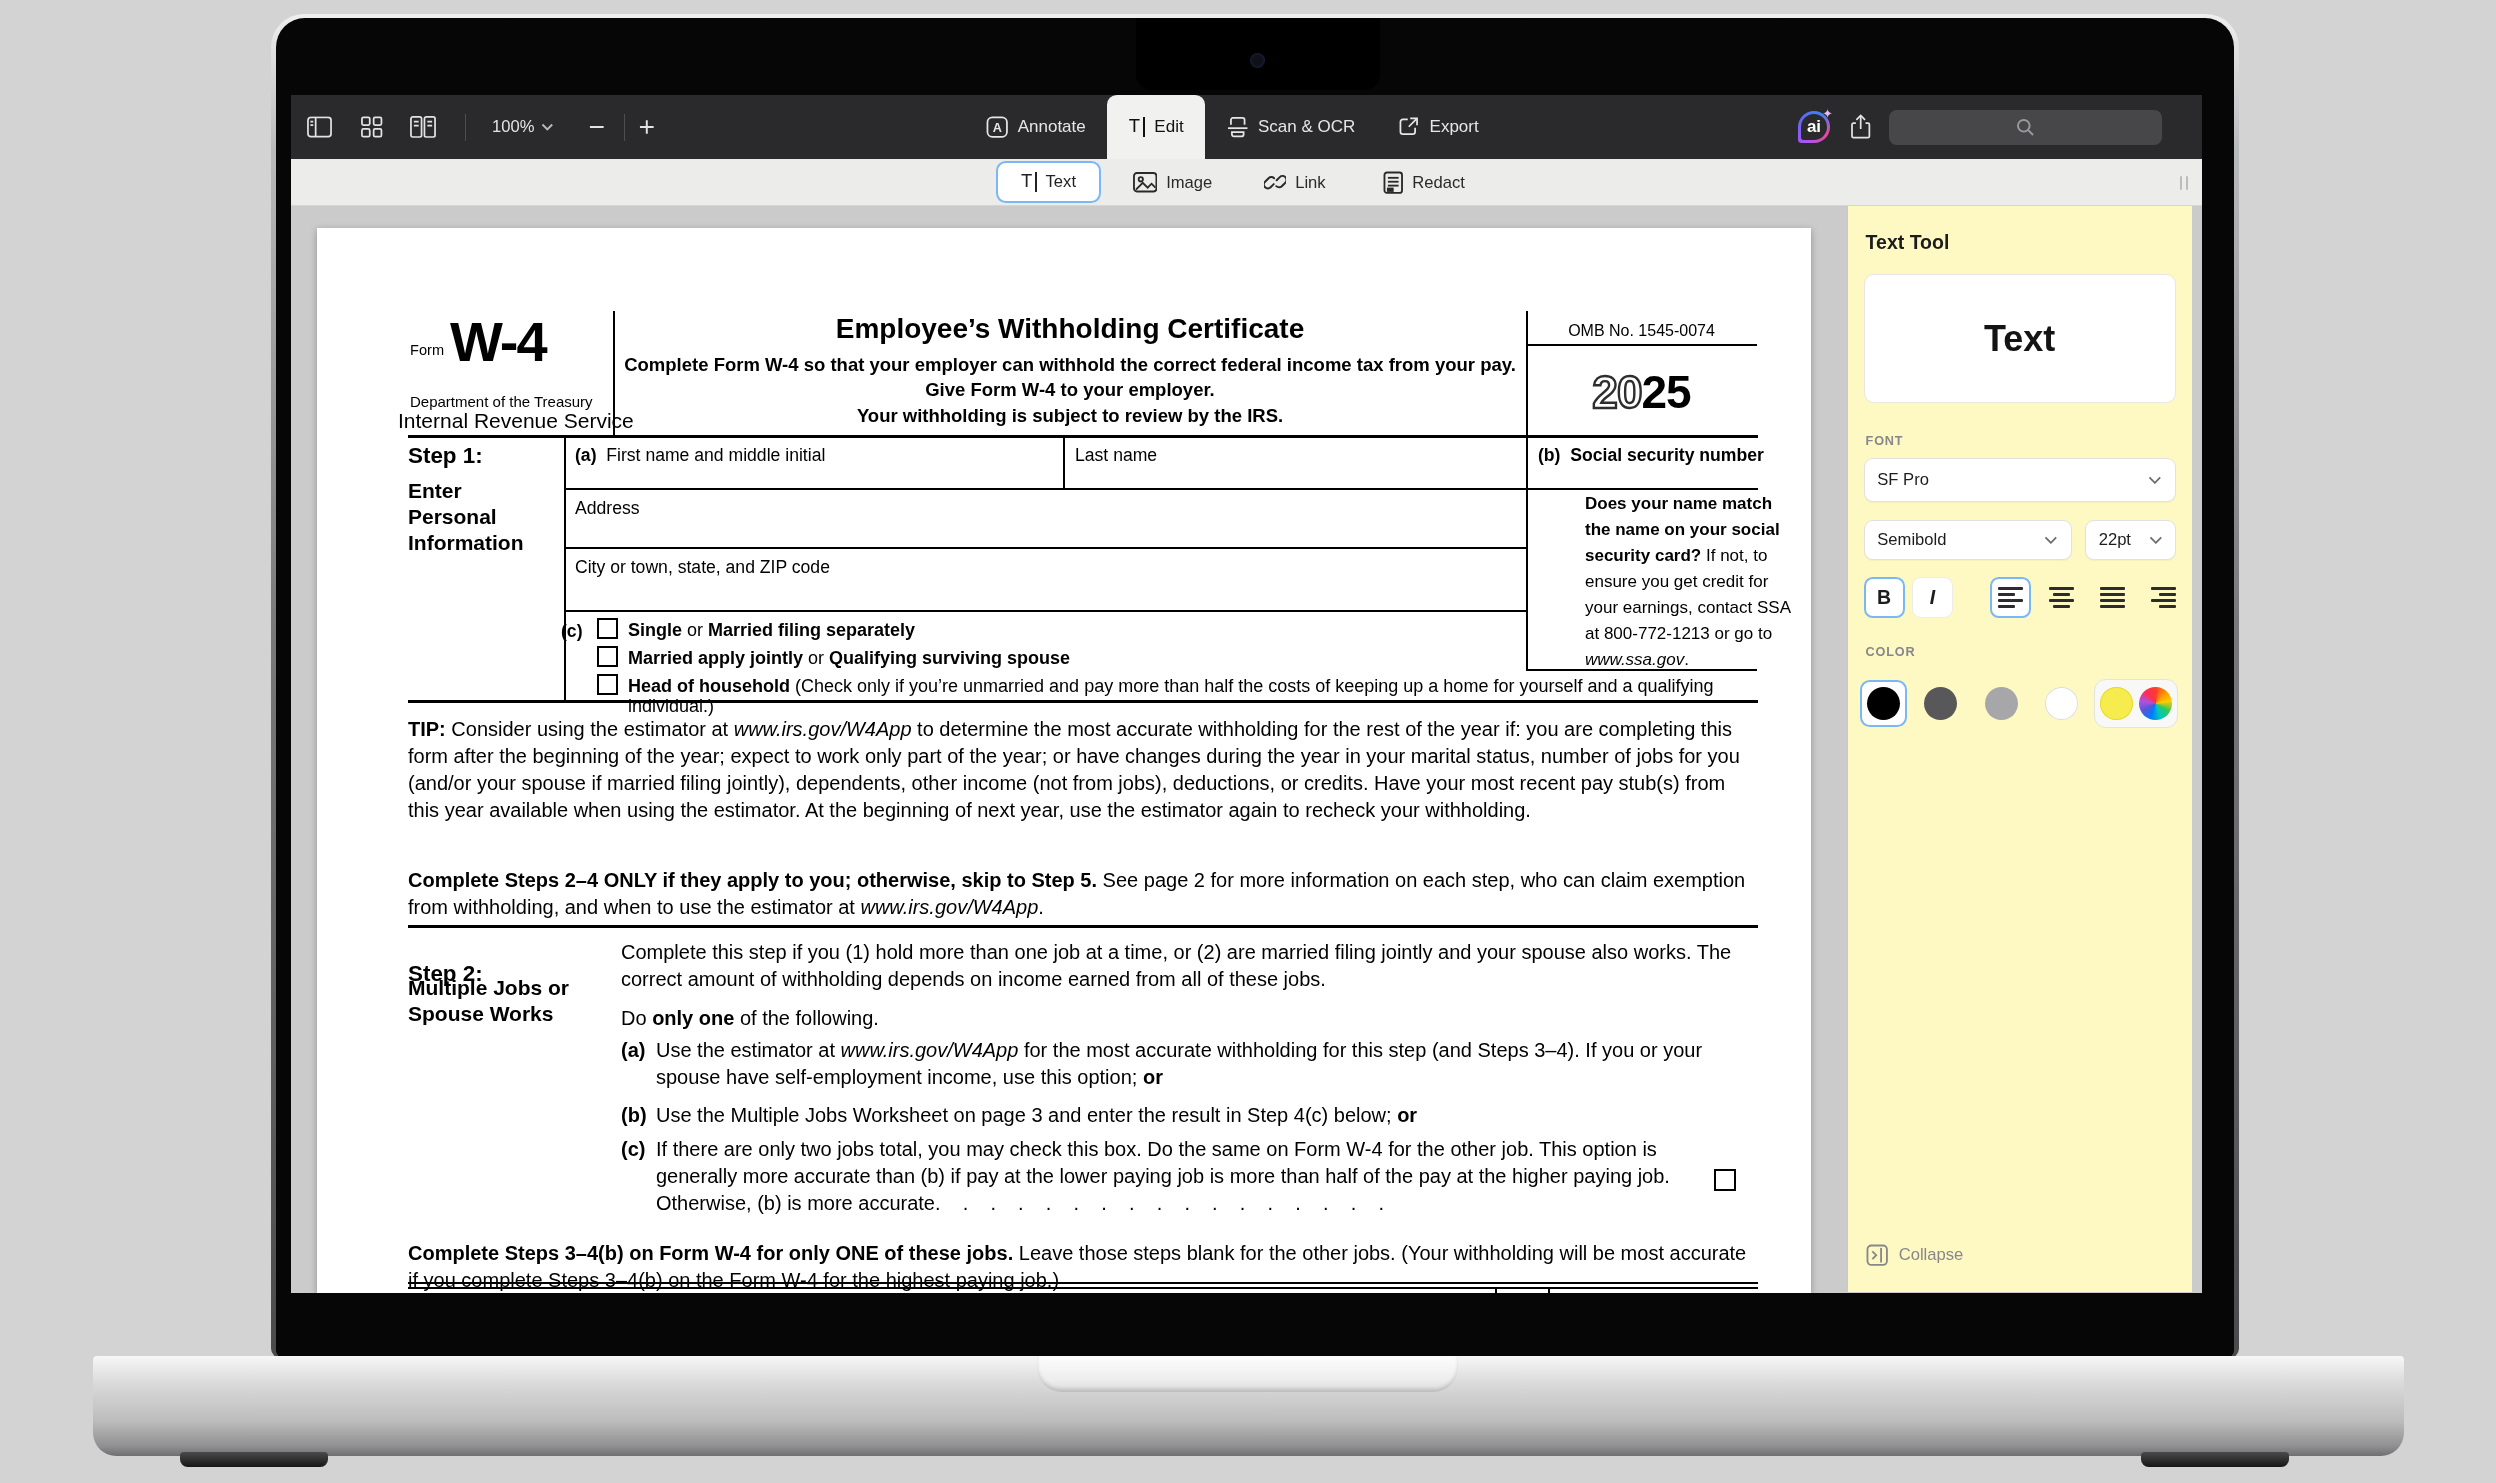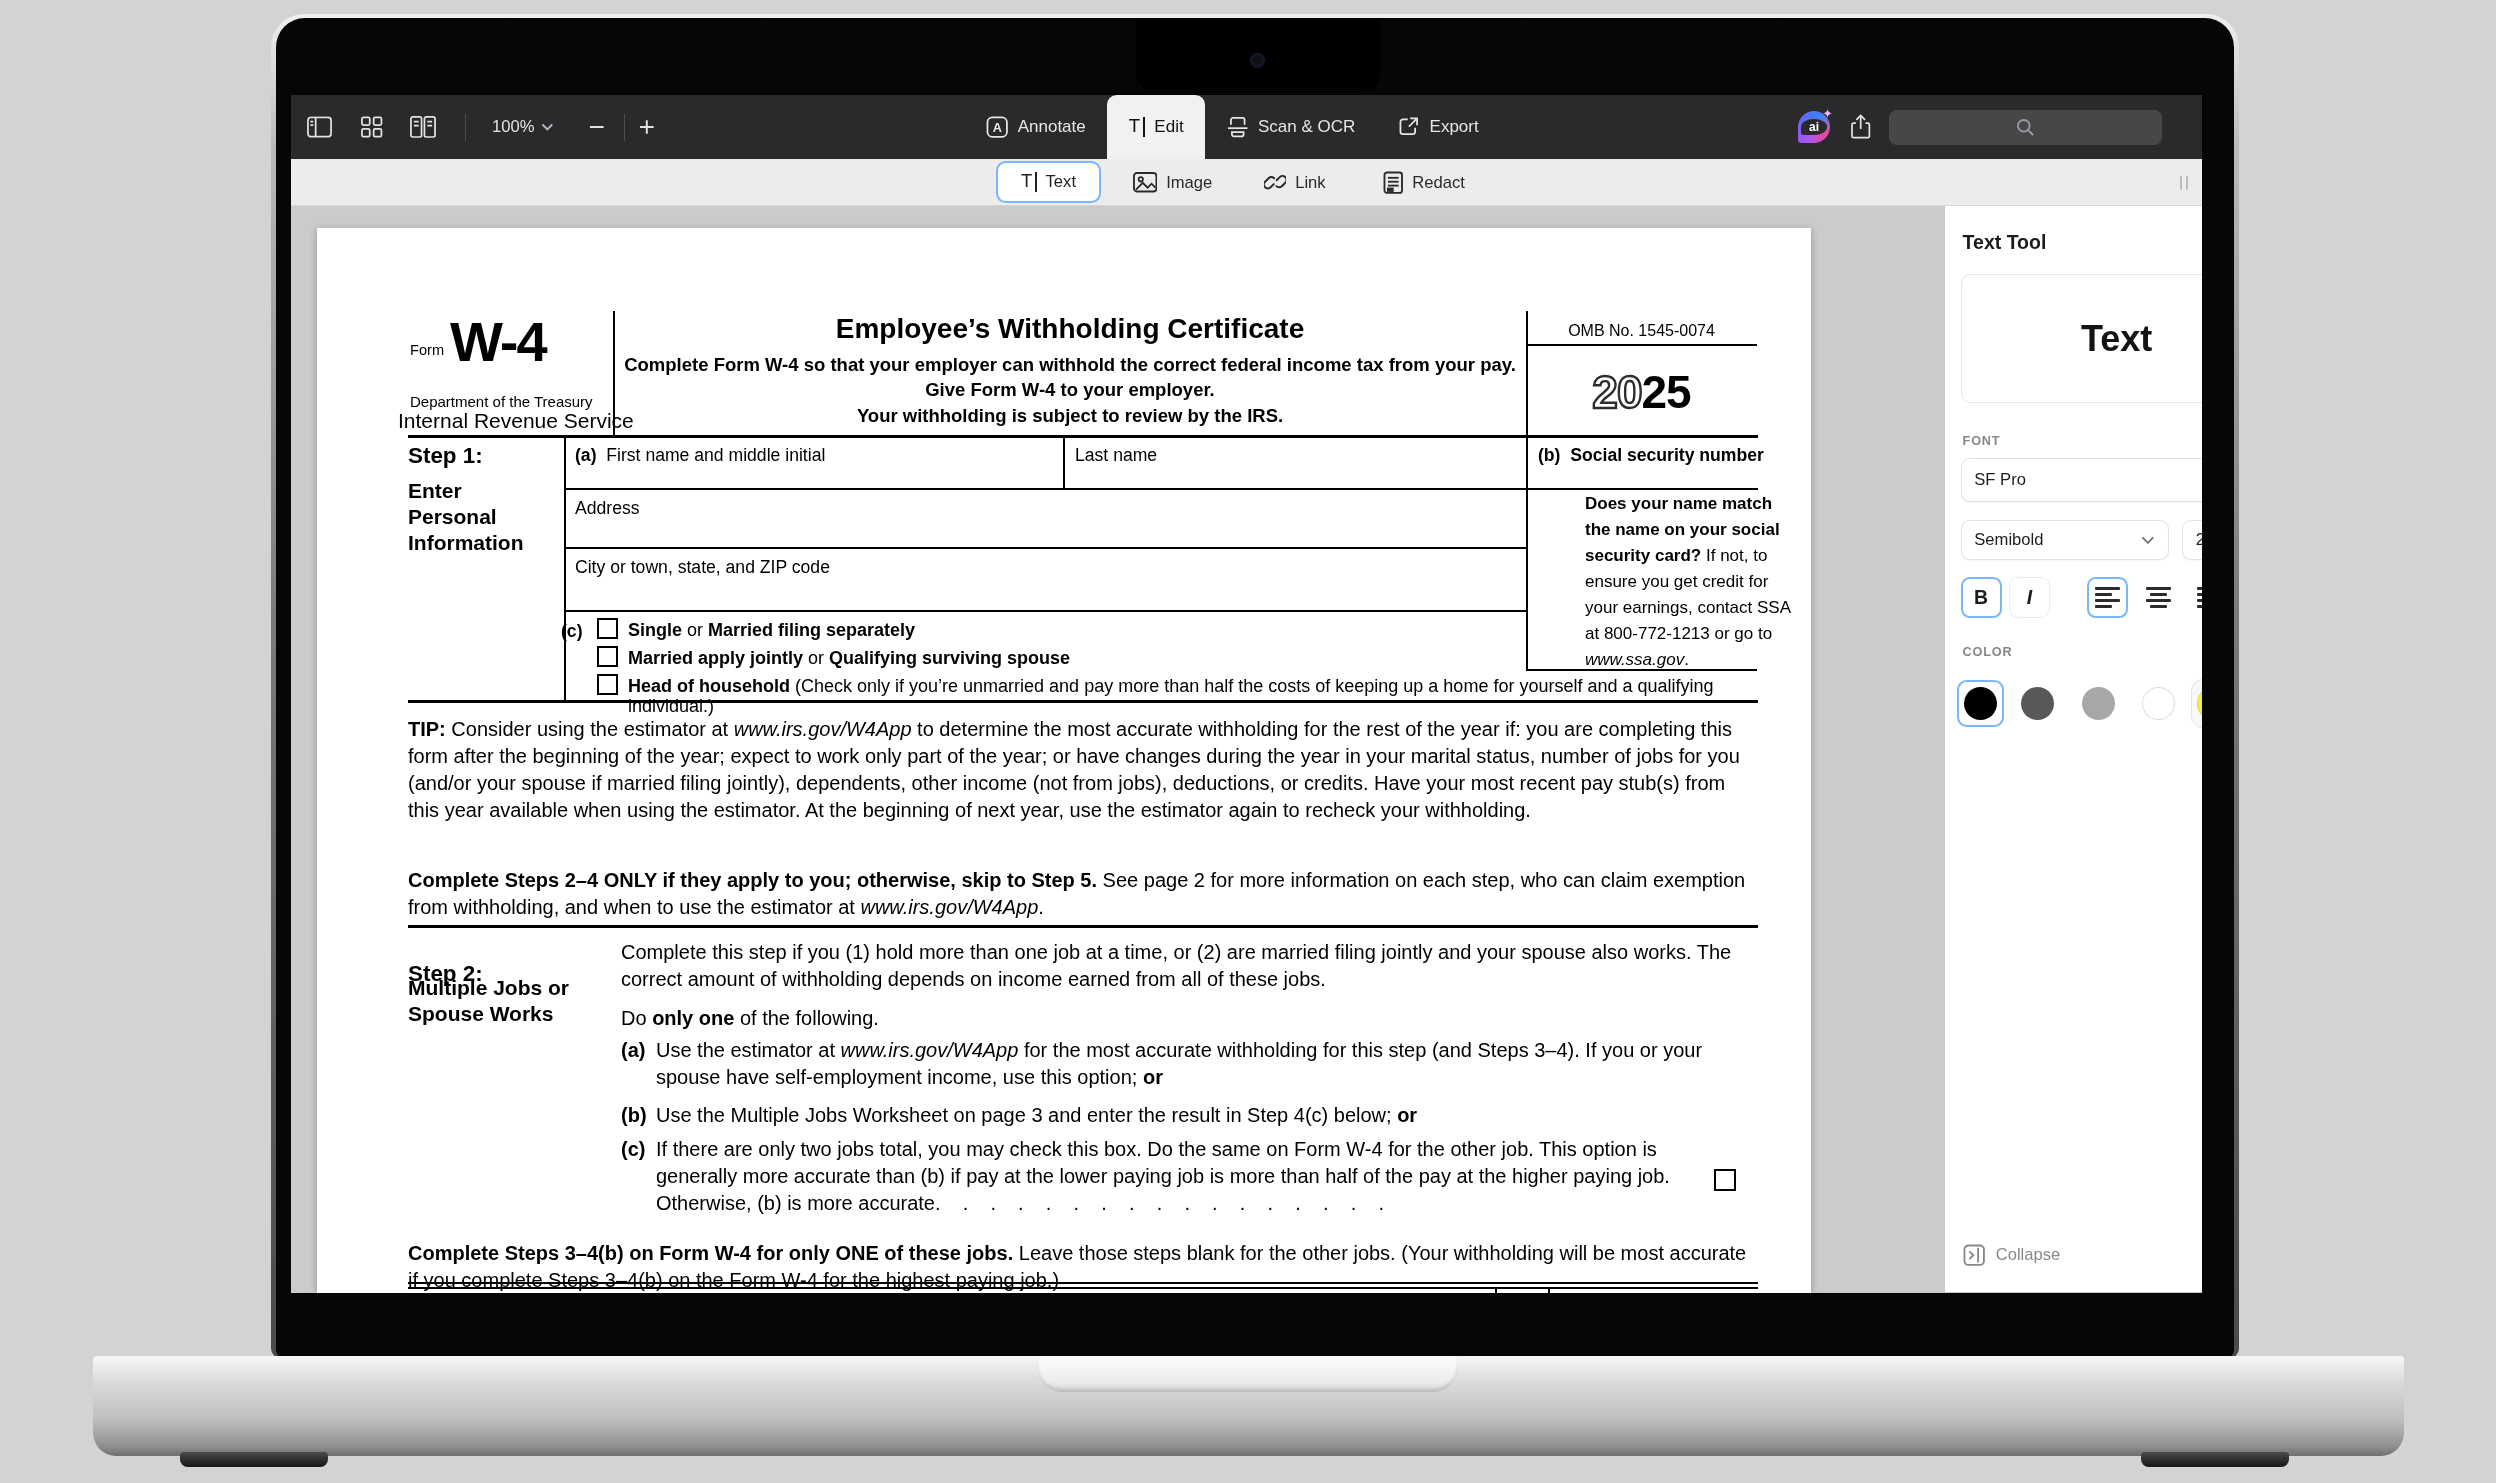--- a/index.html
+++ b/index.html
@@ -32,34 +32,34 @@
   .zoom-label { position:absolute; left:201px; top:0; height:64px; display:flex; align-items:center; gap:6.8px; color:#e3e3e5; font-size:16.6px; }
   svg.ic { display:block; }
   .tabs-row { position:absolute; left:673px; top:0; height:64px; display:flex; align-items:center; }
   .tab { height:64px; display:flex; align-items:center; gap:9.8px; padding:0 21.5px; color:#e6e6e8; font-size:17px; }
   .tab.active { background:#f1f1ef; color:#111; border-radius:9.8px 9.8px 0 0; font-weight:500; }
   .t-cursor { display:flex; align-items:flex-start; gap:2.9px; font-weight:500; }
   .t-cursor .tletter { font-size:18.5px; line-height:18.5px; font-weight:500; }
   .t-cursor .tbar { width:1.6px; height:20.5px; background:currentColor; }
   .ai-badge { position:absolute; left:1507px; top:15.6px; width:32px; height:32px; border-radius:50% 50% 50% 12%;
     background:conic-gradient(from 210deg,#a855f7,#6366f1,#3b82f6,#ec4899,#a855f7); display:flex; align-items:center; justify-content:center; }
-  .ai-badge .inner { width:26px; height:16px; border-radius:50% 50% 50% 12%; background:#2a2a2c; color:#fff; font-size:12px; font-weight:700; display:flex; align-items:center; justify-content:center; }
+  .ai-badge .inner { width:26px; height:26px; border-radius:50% 50% 50% 12%; background:#2a2a2c; color:#fff; font-size:17px; font-weight:700; display:flex; align-items:center; justify-content:center; }
   .ai-badge .spark { position:absolute; right:-2.9px; top:-4.9px; color:#e9b8ff; font-size:12.7px; }
   .search-box { position:absolute; left:1598px; top:14.6px; width:273px; height:35px; background:#47474a; border-radius:7.8px; display:flex; align-items:center; justify-content:center; }
 
   
   .subbar { position:absolute; left:0; top:64px; width:100%; height:47px; background:#ececea; border-bottom:1px solid #d6d6d4; }
   .tool-btn { position:absolute; display:flex; align-items:center; gap:8.8px; color:#2a2a2a; font-size:16.6px; height:47px; }
   .text-btn { position:absolute; left:705px; top:2px; width:105px; height:42px; background:#fff; border:2px solid #79b7f7; border-radius:9.8px;
     display:flex; align-items:center; justify-content:center; gap:8.8px; color:#222; font-size:16.6px; }
   .drag-handle { position:absolute; right:13.7px; top:16.6px; display:flex; gap:3.9px; }
   .drag-handle i { width:2.4px; height:14.6px; background:#bcbcba; border-radius:2px; }
 
   
-  .sidebar { position:absolute; left:1653px; top:111px; width:345px; height:1086px; background:#ffffff; border-left:1px solid #c8c8c6;text-align:right; }
+  .sidebar { position:absolute; left:1556px; top:111px; width:345px; height:1086px; background:#fef9c3; border-left:1px solid #c8c8c6;text-align:right; }
   .sb-title { position:absolute; left:17.6px; top:25px; font-size:19.5px; font-weight:700; color:#1c1c1e; }
   .sb-card { position:absolute; left:15.6px; top:68px; width:312px; height:129px; background:#fff; border:1px solid #e6e6e4; border-radius:9.8px;
     display:flex; align-items:center; justify-content:center; font-size:36px; font-weight:700; color:#141414; }
   .sb-label { position:absolute; left:17.6px; font-size:12.7px; letter-spacing:0.8px; color:#87878c; font-weight:700; }
   .select { position:absolute; background:#fff; border:1px solid #e1e1df; border-radius:8.8px; display:flex; align-items:center;
     padding:0 12.7px; font-size:16.6px; color:#1d1d1f; box-shadow:0 1px 1px rgba(0,0,0,.04); }
   .select .chev { margin-left:auto; color:#6c6c70; display:flex; }
   .sq-btn { position:absolute; width:41px; height:41px; border-radius:8.8px; display:flex; align-items:center; justify-content:center; color:#1d1d1f; }
   .sq-btn.sel { background:#fff; border:2px solid #79b7f7; }
   .sq-btn.plain { background:#fff; border:1px solid #ececea; }

